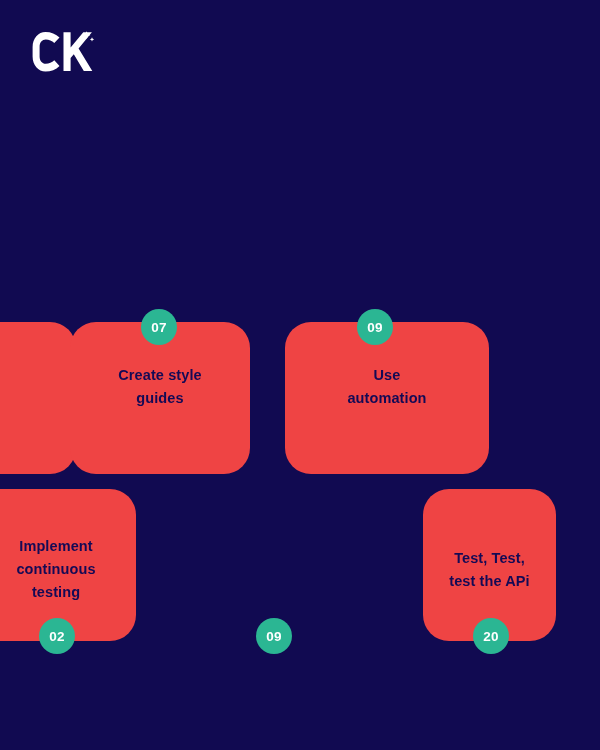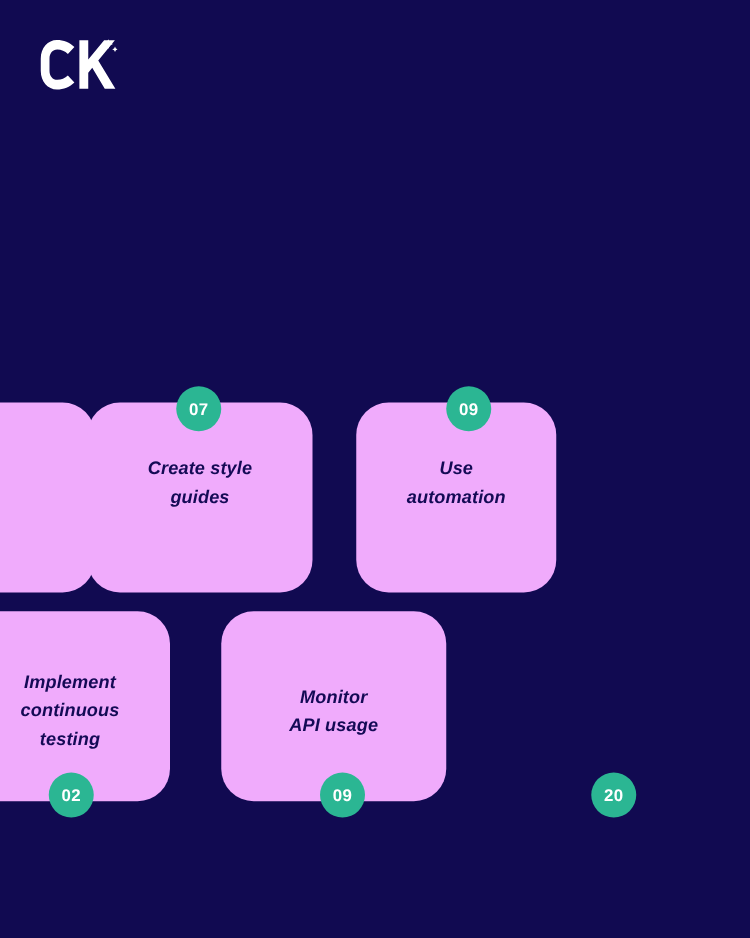--- a/index.html
+++ b/index.html
@@ -29,24 +29,23 @@
     position: absolute;
     left: 32px;
     top: 30px;
     width: 62px;
     height: 46px;
   }
 
   
   .card {
     position: absolute;
-    background: #f0abfc;
+    background: #ef4444;
     border-radius: 26px;
     box-sizing: border-box;
-    font-style: italic;
   }
   .card-label {
     position: absolute;
     left: 0;
     right: 0;
     text-align: center;
     color: #140a55;
     font-weight: bold;
     font-size: 14.5px;
     line-height: 1.58;
@@ -97,27 +96,27 @@
 testing</div>
   </div>
   <div class="badge" style="left:39px; top:618px;">02</div>
 
   <div class="card row-top" style="left:70px; width:180px;">
     <div class="card-label" style="top:42px;">Create style
 guides</div>
   </div>
   <div class="badge" style="left:141px; top:309px;">07</div>
 
-  <div class="card row-bottom" style="left:177px; width:180px;">
-    <div class="card-label" style="top:58px;">Monitor
-API usage</div>
-  </div>
   <div class="badge" style="left:256px; top:618px;">09</div>
 
-  <div class="card row-top" style="left:285px; width:160px;">
+  <div class="card row-top" style="left:285px; width:204px;">
     <div class="card-label" style="top:42px;">Use
 automation</div>
   </div>
   <div class="badge" style="left:357px; top:309px;">09</div>
 
+  <div class="card row-bottom" style="left:423px; width:133px;">
+    <div class="card-label" style="top:58px;">Test, Test,
+test the APi</div>
+  </div>
   <div class="badge" style="left:473px; top:618px;">20</div>
 
 </div>
 
 </body></html>

